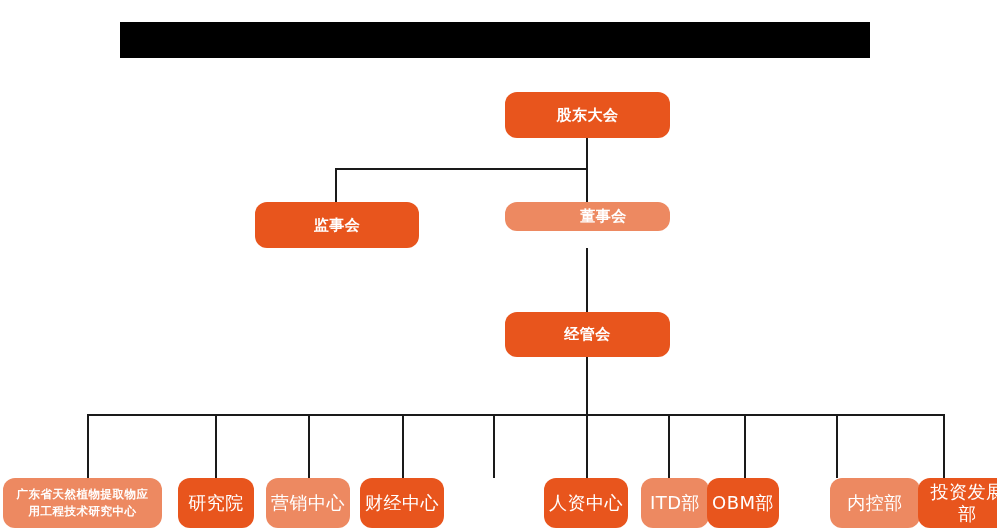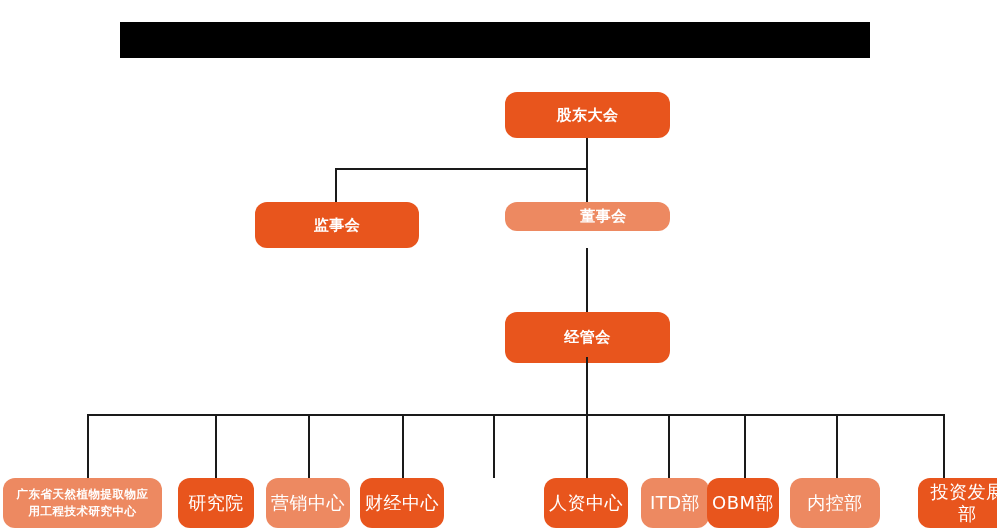--- a/index.html
+++ b/index.html
@@ -90,21 +90,21 @@
   <div class="node dark lvl2" style="left:255px; top:202px; width:164px; height:46px;">
     <span class="node-label">监事会</span>
   </div>
 
   <div class="node light lvl2" style="left:505px; top:202px; width:165px; height:29px;padding-left:32px;">
     <span class="node-label">董事会</span>
   </div>
 
   <div class="line-v" style="left:586px; top:248px; width:2px; height:64px;"></div>
 
-  <div class="node dark lvl3" style="left:505px; top:312px; width:165px; height:51px;">
+  <div class="node dark lvl3" style="left:505px; top:312px; width:165px; height:45px;">
     <span class="node-label">经管会</span>
   </div>
 
   <div class="line-v" style="left:586px; top:357px; width:2px; height:58px;"></div>
 
   <div class="line-h" style="left:87px; top:414px; width:857px; height:2px;"></div>
 
   <div class="line-v" style="left:87px;  top:414px; width:2px; height:64px;"></div>
   <div class="line-v" style="left:215px; top:414px; width:2px; height:64px;"></div>
   <div class="line-v" style="left:308px; top:414px; width:2px; height:64px;"></div>
@@ -139,21 +139,21 @@
   </div>
 
   <div class="node light lvl4" style="left:641px; top:478px; width:68px; height:50px;">
     <span class="node-label">ITD部</span>
   </div>
 
   <div class="node dark lvl4" style="left:707px; top:478px; width:72px; height:50px;">
     <span class="node-label">OBM部</span>
   </div>
 
-  <div class="node light lvl4" style="left:790px; top:478px; width:90px; height:50px;">
+  <div class="node light lvl4" style="left:830px; top:478px; width:90px; height:50px;">
     <span class="node-label">内控部</span>
   </div>
 
   <div class="node dark lvl4" style="left:894px; top:478px; width:99px; height:50px;margin-left:24px;">
     <span class="node-label">投资发展部</span>
   </div>
 
 </div>
 
 </body></html>

